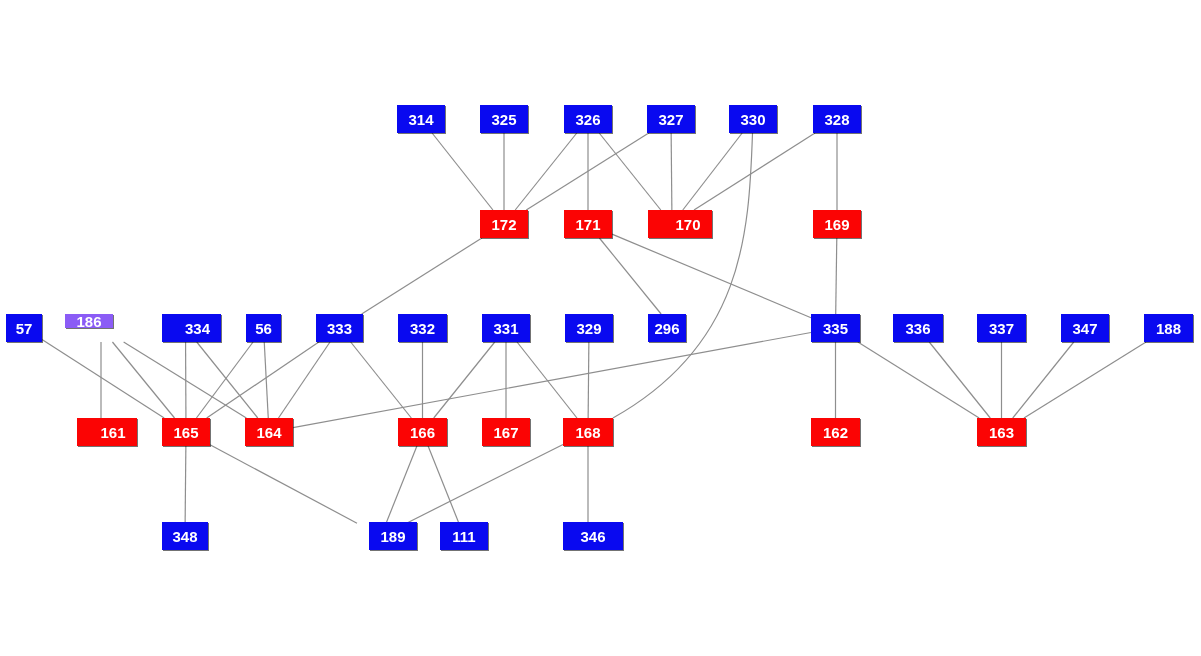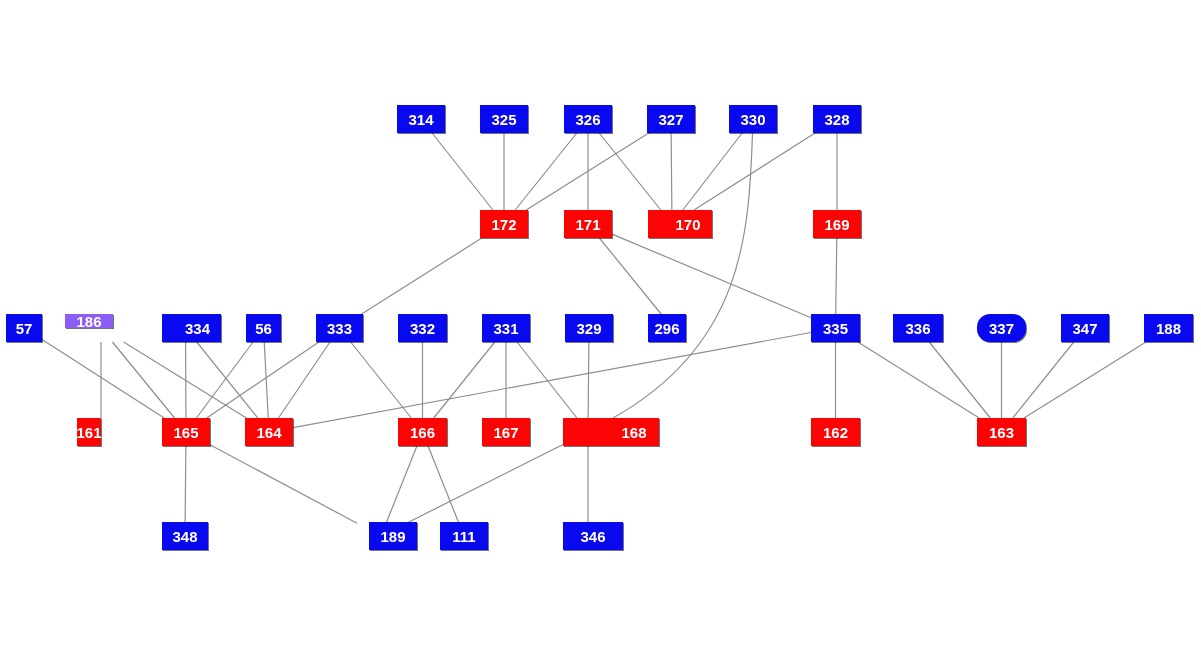--- a/index.html
+++ b/index.html
@@ -111,29 +111,29 @@
       <div class="node" style="left: 65px; top: 314px; width: 48px; height: 14px; background: #8b5cf6; color: rgb(255, 255, 255);">186</div>
       <div class="node" style="left: 162px; top: 314px; width: 47px; height: 28px; background: rgb(9, 9, 240); color: rgb(255, 255, 255); padding-left: 12px;">334</div>
       <div class="node" style="left: 246px; top: 314px; width: 35px; height: 28px; background: rgb(9, 9, 240); color: rgb(255, 255, 255);">56</div>
       <div class="node" style="left: 316px; top: 314px; width: 47px; height: 28px; background: rgb(9, 9, 240); color: rgb(255, 255, 255);">333</div>
       <div class="node" style="left: 398px; top: 314px; width: 49px; height: 28px; background: rgb(9, 9, 240); color: rgb(255, 255, 255);">332</div>
       <div class="node" style="left: 482px; top: 314px; width: 48px; height: 28px; background: rgb(9, 9, 240); color: rgb(255, 255, 255);">331</div>
       <div class="node" style="left: 565px; top: 314px; width: 48px; height: 28px; background: rgb(9, 9, 240); color: rgb(255, 255, 255);">329</div>
       <div class="node" style="left: 648px; top: 314px; width: 38px; height: 28px; background: rgb(9, 9, 240); color: rgb(255, 255, 255);">296</div>
       <div class="node" style="left: 811px; top: 314px; width: 49px; height: 28px; background: rgb(9, 9, 240); color: rgb(255, 255, 255);">335</div>
       <div class="node" style="left: 893px; top: 314px; width: 50px; height: 28px; background: rgb(9, 9, 240); color: rgb(255, 255, 255);">336</div>
-      <div class="node" style="left: 977px; top: 314px; width: 49px; height: 28px; background: rgb(9, 9, 240); color: rgb(255, 255, 255); border-radius: 13px;">337</div>
+      <div class="node" style="left: 977px; top: 314px; width: 49px; height: 28px; background: rgb(9, 9, 240); color: rgb(255, 255, 255);">337</div>
       <div class="node" style="left: 1061px; top: 314px; width: 48px; height: 28px; background: rgb(9, 9, 240); color: rgb(255, 255, 255);">347</div>
       <div class="node" style="left: 1144px; top: 314px; width: 49px; height: 28px; background: rgb(9, 9, 240); color: rgb(255, 255, 255);">188</div>
-      <div class="node" style="left: 77px; top: 418px; width: 24px; height: 28px; background: rgb(251, 4, 4); color: rgb(255, 255, 255);">161</div>
+      <div class="node" style="left: 77px; top: 418px; width: 48px; height: 28px; background: rgb(251, 4, 4); color: rgb(255, 255, 255); padding-left: 12px;">161</div>
       <div class="node" style="left: 162px; top: 418px; width: 48px; height: 28px; background: rgb(251, 4, 4); color: rgb(255, 255, 255);">165</div>
       <div class="node" style="left: 245px; top: 418px; width: 48px; height: 28px; background: rgb(251, 4, 4); color: rgb(255, 255, 255);">164</div>
       <div class="node" style="left: 398px; top: 418px; width: 49px; height: 28px; background: rgb(251, 4, 4); color: rgb(255, 255, 255);">166</div>
       <div class="node" style="left: 482px; top: 418px; width: 48px; height: 28px; background: rgb(251, 4, 4); color: rgb(255, 255, 255);">167</div>
-      <div class="node" style="left: 563px; top: 418px; width: 50px; height: 28px; background: rgb(251, 4, 4); color: rgb(255, 255, 255); padding-left: 46px;">168</div>
+      <div class="node" style="left: 563px; top: 418px; width: 50px; height: 28px; background: rgb(251, 4, 4); color: rgb(255, 255, 255);">168</div>
       <div class="node" style="left: 811px; top: 418px; width: 49px; height: 28px; background: rgb(251, 4, 4); color: rgb(255, 255, 255);">162</div>
       <div class="node" style="left: 977px; top: 418px; width: 49px; height: 28px; background: rgb(251, 4, 4); color: rgb(255, 255, 255);">163</div>
       <div class="node" style="left: 162px; top: 522px; width: 46px; height: 28px; background: rgb(9, 9, 240); color: rgb(255, 255, 255);">348</div>
       <div class="node" style="left: 357px; top: 522px; width: 48px; height: 28px; background: rgb(9, 9, 240); color: rgb(255, 255, 255); margin-left: 12px;">189</div>
       <div class="node" style="left: 440px; top: 522px; width: 48px; height: 28px; background: rgb(9, 9, 240); color: rgb(255, 255, 255);">111</div>
       <div class="node" style="left: 563px; top: 522px; width: 60px; height: 28px; background: rgb(9, 9, 240); color: rgb(255, 255, 255);">346</div>
     </div>
 </div>
 
 </body></html>

